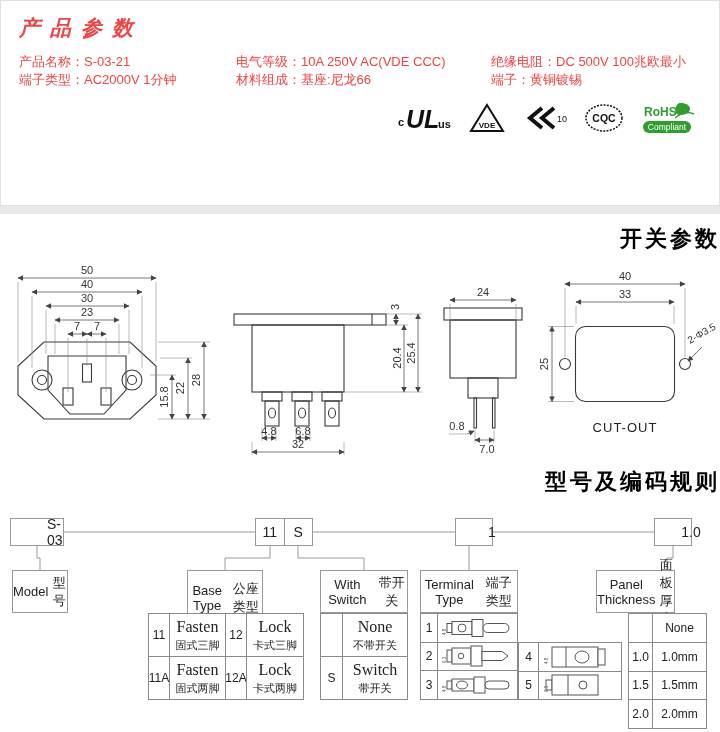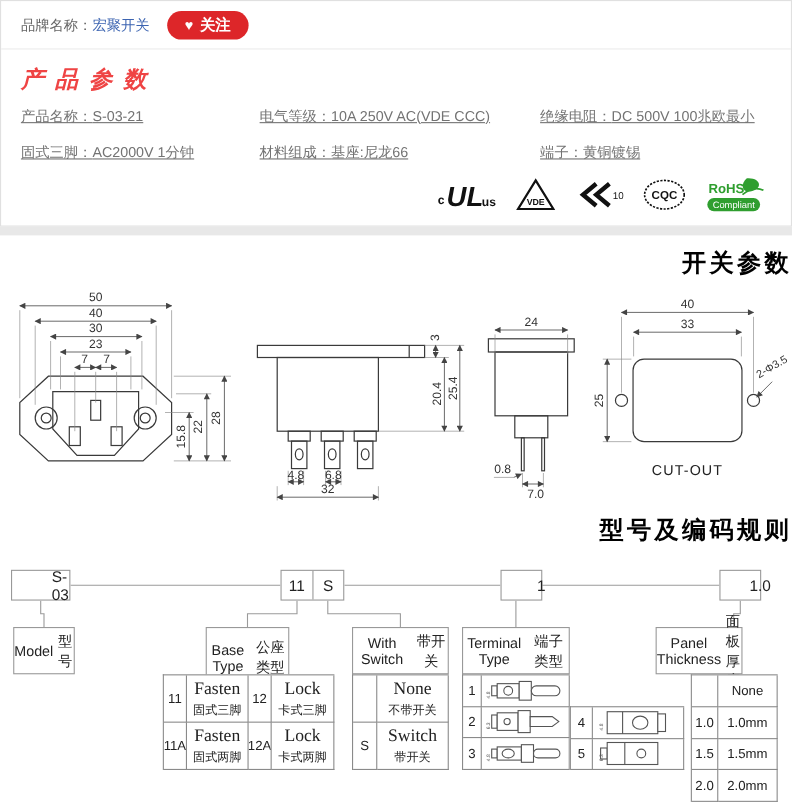--- a/index.html
+++ b/index.html
@@ -12,22 +12,22 @@
   .card { width:720px; height:206px; background:#fff; border:1px solid #e0e0e0; overflow:hidden; }
   .brandbar { height:44px; display:flex; align-items:center; padding:0 18px; border-bottom:1px solid #ececec; }
   .b-label { font-size:13px; color:#666; }
   .b-link { font-size:13px; color:#3c64b1; text-decoration:none; margin-right:16px; cursor:pointer; }
   .follow { display:inline-flex; align-items:center; gap:6px; height:26px; padding:0 16px;
             background:#dd2629; color:#fff; border:none; border-radius:14px; font-size:14px;
             font-weight:bold; cursor:pointer; }
   .heart { font-size:13px; line-height:1; }
   .pp-title { font-family:"DejaVu Serif","Liberation Serif",serif; font-style:italic; font-weight:bold;
               font-size:21px; letter-spacing:10px; color:#ef4444; padding:13px 18px 9px; }
-  .params { display:grid; grid-template-columns:217px 255px auto; row-gap:15px; padding:2px 0 0 18px;
-            font-size:13px; color:#737373;text-decoration:underline; }
+  .params { display:grid; grid-template-columns:217px 255px auto; padding:2px 0 0 18px;
+            font-size:13px; color:#ef4444; }
   .p-item { white-space:nowrap; }
   .certs { display:flex; justify-content:flex-end; align-items:center; gap:16px; padding:12px 24px 0 0; }
 
   .gray-strip { height:8px; background:#e8e8e8; }
 
   .sec-h { text-align:right; font-size:22px; font-weight:bold; color:#000; letter-spacing:3px;
            padding:10px 0 8px; }
 
   .drawings { display:block; }
 
@@ -50,43 +50,35 @@
   .tbl-term { grid-template-columns:17px 1fr; grid-auto-rows:1fr; }
   .tbl-term2 { grid-template-columns:20px 1fr; grid-auto-rows:1fr; }
   .tbl-panel { grid-template-columns:24px 1fr; grid-auto-rows:1fr; }
 </style>
 </head>
 <body>
 
 <div class="page">
 
   <div class="card">
-    <div class="brandbar">
-      <span class="b-label">品牌名称：</span>
-      <a class="b-link">宏聚开关</a>
-      <button class="follow">
-        <span class="heart">♥</span>
-        <span>关注</span>
-      </button>
-    </div>
 
     <div class="pp-title">产品参数</div>
 
     <div class="params">
       <div class="p-item">
         <span>产品名称：</span><span>S-03-21</span>
       </div>
       <div class="p-item">
         <span>电气等级：</span><span>10A 250V AC(VDE CCC)</span>
       </div>
       <div class="p-item">
         <span>绝缘电阻：</span><span>DC 500V 100兆欧最小</span>
       </div>
       <div class="p-item">
-        <span>固式三脚：</span><span>AC2000V 1分钟</span>
+        <span>端子类型：</span><span>AC2000V 1分钟</span>
       </div>
       <div class="p-item">
         <span>材料组成：</span><span>基座:尼龙66</span>
       </div>
       <div class="p-item">
         <span>端子：</span><span>黄铜镀锡</span>
       </div>
     </div>
 
     <div class="certs">

